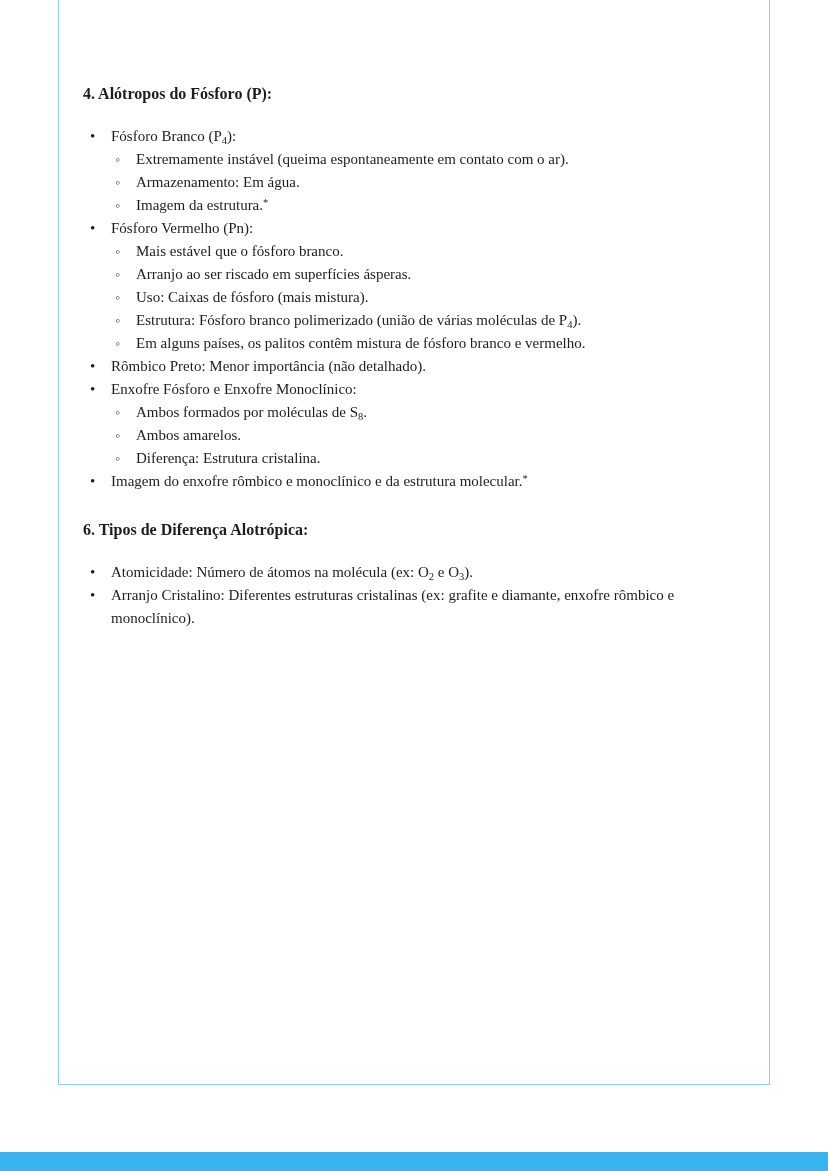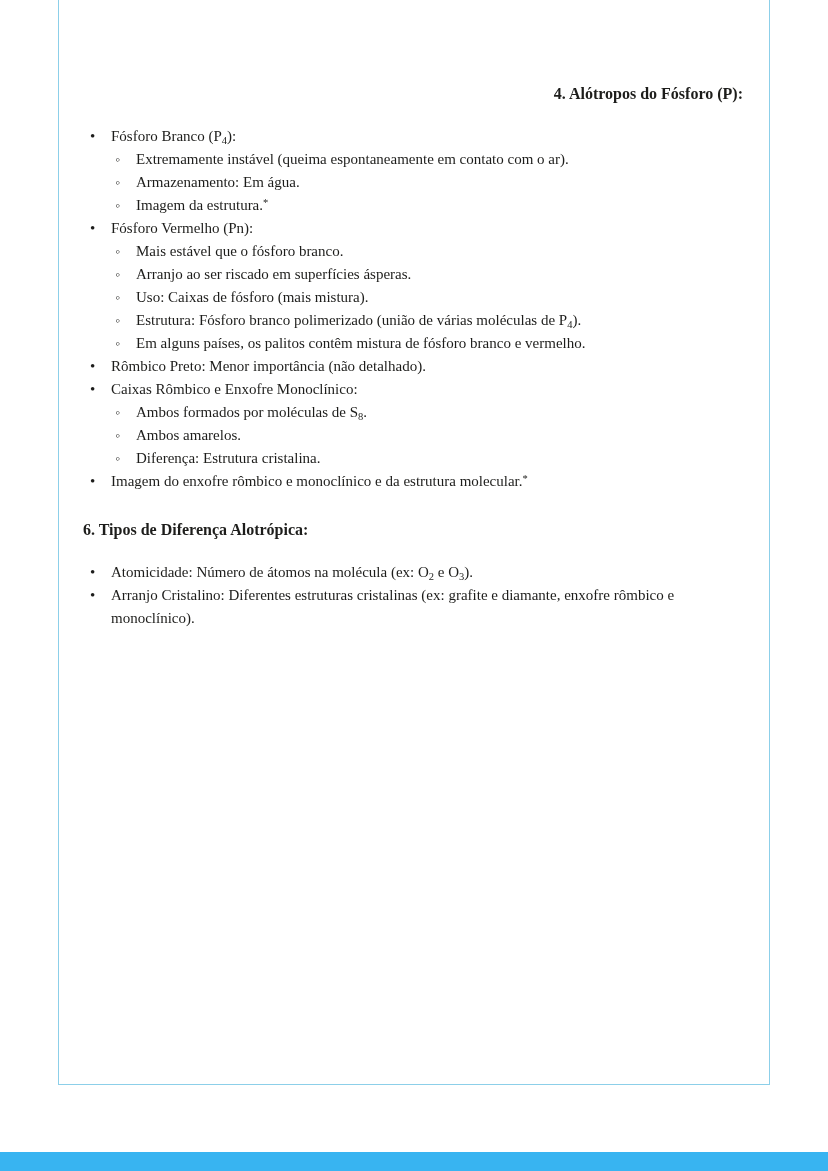--- a/index.html
+++ b/index.html
@@ -35,21 +35,20 @@
     font-size: 15px;
   }
   .heading {
     font-weight: bold;
     font-size: 16px;
     line-height: 21px;
     margin: 26px 0 21px 0;
   }
   .heading:first-child {
     margin-top: 0;
-    text-align: right;
   }
   ul.l1, ul.l2 {
     list-style: none;
     margin: 0;
     padding: 0;
   }
   li {
     position: relative;
     line-height: 23px;
   }
@@ -101,21 +100,21 @@
           <li class="li1"><span class="marker">•</span><span class="runs">Fósforo Vermelho (Pn):</span><ul class="l2">
               <li class="li2"><span class="marker">◦</span><span class="runs">Mais estável que o fósforo branco.</span></li>
               <li class="li2"><span class="marker">◦</span><span class="runs">Arranjo ao ser riscado em superfícies ásperas.</span></li>
               <li class="li2"><span class="marker">◦</span><span class="runs">Uso: Caixas de fósforo (mais mistura).</span></li>
               <li class="li2"><span class="marker">◦</span><span class="runs">Estrutura: Fósforo branco polimerizado (união de várias moléculas de P<sub>4</sub>).</span></li>
               <li class="li2"><span class="marker">◦</span><span class="runs">Em alguns países, os palitos contêm mistura de fósforo branco e vermelho.</span></li>
             </ul></li>
           <li class="li1"><span class="marker">•</span><span class="runs">Rômbico Preto: Menor importância (não detalhado).</span></li>
         </ul>
         <ul class="l1">
-          <li class="li1"><span class="marker">•</span><span class="runs">Caixas Rômbico e Enxofre Monoclínico:</span><ul class="l2">
+          <li class="li1"><span class="marker">•</span><span class="runs">Enxofre Fósforo e Enxofre Monoclínico:</span><ul class="l2">
               <li class="li2"><span class="marker">◦</span><span class="runs">Ambos formados por moléculas de S<sub>8</sub>.</span></li>
               <li class="li2"><span class="marker">◦</span><span class="runs">Ambos amarelos.</span></li>
               <li class="li2"><span class="marker">◦</span><span class="runs">Diferença: Estrutura cristalina.</span></li>
             </ul></li>
           <li class="li1"><span class="marker">•</span><span class="runs">Imagem do enxofre rômbico e monoclínico e da estrutura molecular.<sup>*</sup></span></li>
         </ul>
         <div class="heading">6. Tipos de Diferença Alotrópica:</div>
         <ul class="l1">
           <li class="li1"><span class="marker">•</span><span class="runs">Atomicidade: Número de átomos na molécula (ex: O<sub>2</sub> e O<sub>3</sub>).</span></li>
           <li class="li1"><span class="marker">•</span><span class="runs">Arranjo Cristalino: Diferentes estruturas cristalinas (ex: grafite e diamante, enxofre rômbico e monoclínico).</span></li>

